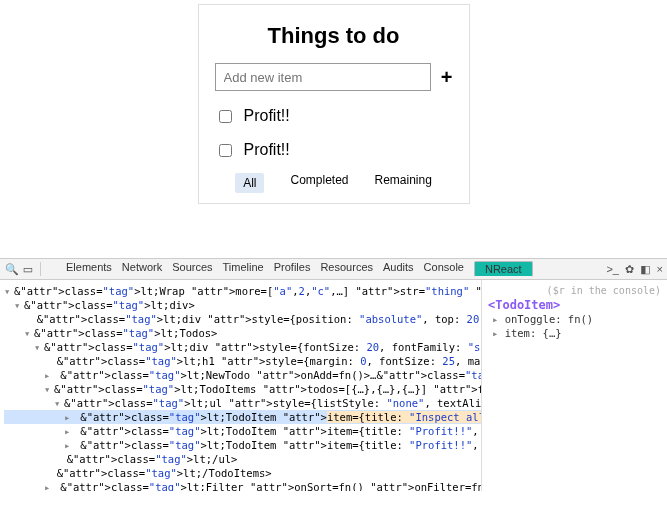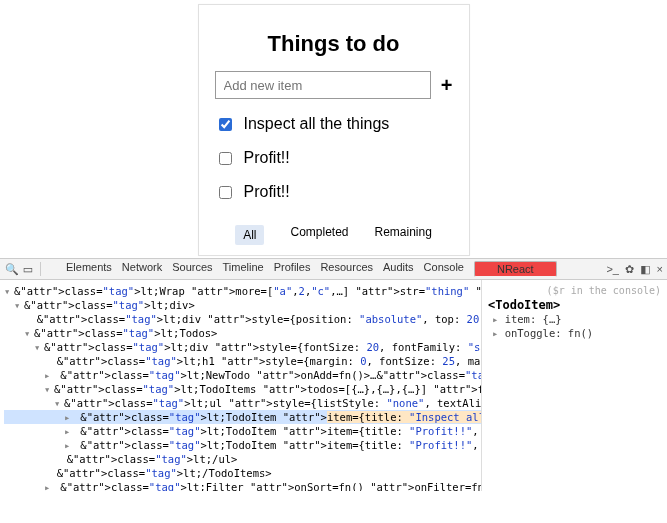--- a/index.html
+++ b/index.html
@@ -2,74 +2,70 @@
 <html><head>
 <meta charset="utf-8">
 <style>
   * { box-sizing: border-box; }
   html, body { margin:0; padding:0; font-family: Arial, Helvetica, sans-serif; font-size:12px; color:#000; }
   .viewport { width:667px; height:523px; background:#fff; position:relative; overflow:hidden; }
 
   
   .app-area { height:258px; padding-top:4px; position:relative; }
   .app-card { width:272px; margin:0 auto; background:#fff; border:1px solid #e0e0e0; box-shadow:0 0 2px rgba(0,0,0,0.03); padding:18px 16px 10px; }
-  .app-title { font-size:22px; font-weight:bold; text-align:center; margin:8px 0 14px 0; }
+  .app-title { font-size:22px; font-weight:bold; text-align:center; margin:0 0 14px 0; }
   .new-row { display:flex; align-items:center; gap:10px; margin-bottom:14px; }
   .new-input { flex:1; height:28px; border:1px solid #999; padding:8px 8px; font-size:13px; color:#888; background:#fff; }
   .plus { font-size:20px; font-weight:bold; line-height:1; }
   .todo-row { display:flex; align-items:center; gap:12px; font-size:16px; padding:2px 0 14px 4px; }
   .cb { width:13px; height:13px; accent-color:#2a6cd6; margin:0; }
-  .filters { display:flex; gap:26px; justify-content:center; font-size:12px; margin-top:10px; }
+  .filters { display:flex; gap:26px; justify-content:center; font-size:12px; margin-top:0; }
   .filter-active { background:#dfe8f5; padding:3px 8px; border-radius:2px; }
 
   
   .dt-toolbar { height:22px; border-top:1px solid #ccc; border-bottom:1px solid #ccc; background:#f3f3f3; display:flex; align-items:center; padding:0 4px; font-size:11px; color:#444; gap:0; }
   .dt-toolbar .sep { width:1px; height:14px; background:#ccc; margin:0 4px; }
   .tb-icon { width:16px; text-align:center; color:#555; }
   .tabs { display:flex; gap:10px; margin-left:21px; }
   .tab { color:#333; }
-  .tab.active { border:1px solid #bbb; border-bottom-color:#f3f3f3; background:#ef4444; padding:1px 22px; border-radius:2px; }
+  .tab.active { border:1px solid #bbb; border-bottom-color:#f3f3f3; background:#14b8a6; padding:1px 10px; border-radius:2px; }
   .tb-spacer { flex:1; }
   .tb-right { display:flex; gap:6px; align-items:center; color:#555; }
 
   
   .dt-main { display:flex; height:211px; font-family: Menlo, Consolas, monospace; font-size:10.5px; line-height:14px; }
   .tree-pane { flex:1; overflow:hidden; padding:4px 0 0 4px; position:relative; }
   .side-pane { width:186px; border-left:1px solid #ddd; padding:4px 6px; color:#333; }
   .val { color:#1a3ec9; }
   .num { color:#1a3ec9; }
   .arrow { color:#888; display:inline-block; width:10px; }
   .row { white-space:pre; }
   .hl { background:#cfe3ff; display:inline-block; width:100%; }
   .hl-inner { background:#ffe7c4; }
   .indent1{padding-left:10px}.indent2{padding-left:20px}.indent3{padding-left:30px}.indent4{padding-left:40px}.indent5{padding-left:50px}.indent6{padding-left:60px}
   .dot{color:#888}
 
-  .side-title { color:#000000; font-weight:bold; font-size:12px; }
+  .side-title { color:#8b5cf6; font-weight:bold; font-size:12px; }
   .side-sub { font-weight:bold; font-size:11px; }
   .side-em { color:#888; font-style:italic; }
   .side-row { padding-left:4px; }
 
   
   .search-bar { height:32px; border-top:1px solid #ddd; display:flex; align-items:center; padding:0 8px; color:#aaa; font-size:13px; font-family:Arial; }
 </style>
 </head>
 <body>
 <div class="viewport">
 
 <div class="app-area">
   <div class="app-card">
     <h1 class="app-title">Things to do</h1>
     <div class="new-row">
       <input class="new-input" placeholder="Add new item" style="">
       <span class="plus">+</span>
-    </div>
-    <div class="todo-row">
-      <input type="checkbox" class="cb" checked="" style="">
-      <span>Inspect all the things</span>
     </div>
     <div class="todo-row">
       <input type="checkbox" class="cb" style="">
       <span>Profit!!</span>
     </div>
     <div class="todo-row">
       <input type="checkbox" class="cb" style="">
       <span>Profit!!</span>
     </div>
     <div class="filters">
@@ -123,19 +119,19 @@
     <div class="row indent4"><span class="arrow">▸</span> &amp;<span <span="" class="&lt;span">"attr"</span>&gt;class=<span class="val">"tag"</span>&gt;lt;Filter <span class="&lt;span">"attr"</span>&gt;onSort=fn() <span class="&lt;span">"attr"</span>&gt;onFilter=fn() &gt;filter=&gt;…&amp;&gt;class=&gt;lt;/Filter&gt;</div>
     
     
     
     
     
   </div>
   <div class="side-pane">
     <div style="text-align:right;color:#aaa;font-size:10px">($r in the console)</div>
     <div class="side-title">&lt;TodoItem&gt;</div>
+    <div class="side-row"><span class="dot">▸ </span><span>onToggle: fn()</span></div>
     <div class="side-row"><span class="dot">▸ </span><span>item: {…}</span></div>
-    <div class="side-row"><span class="dot">▸ </span><span>onToggle: fn()</span></div>
   </div>
 </div>
 
 
 </div>
 
 </body></html>

